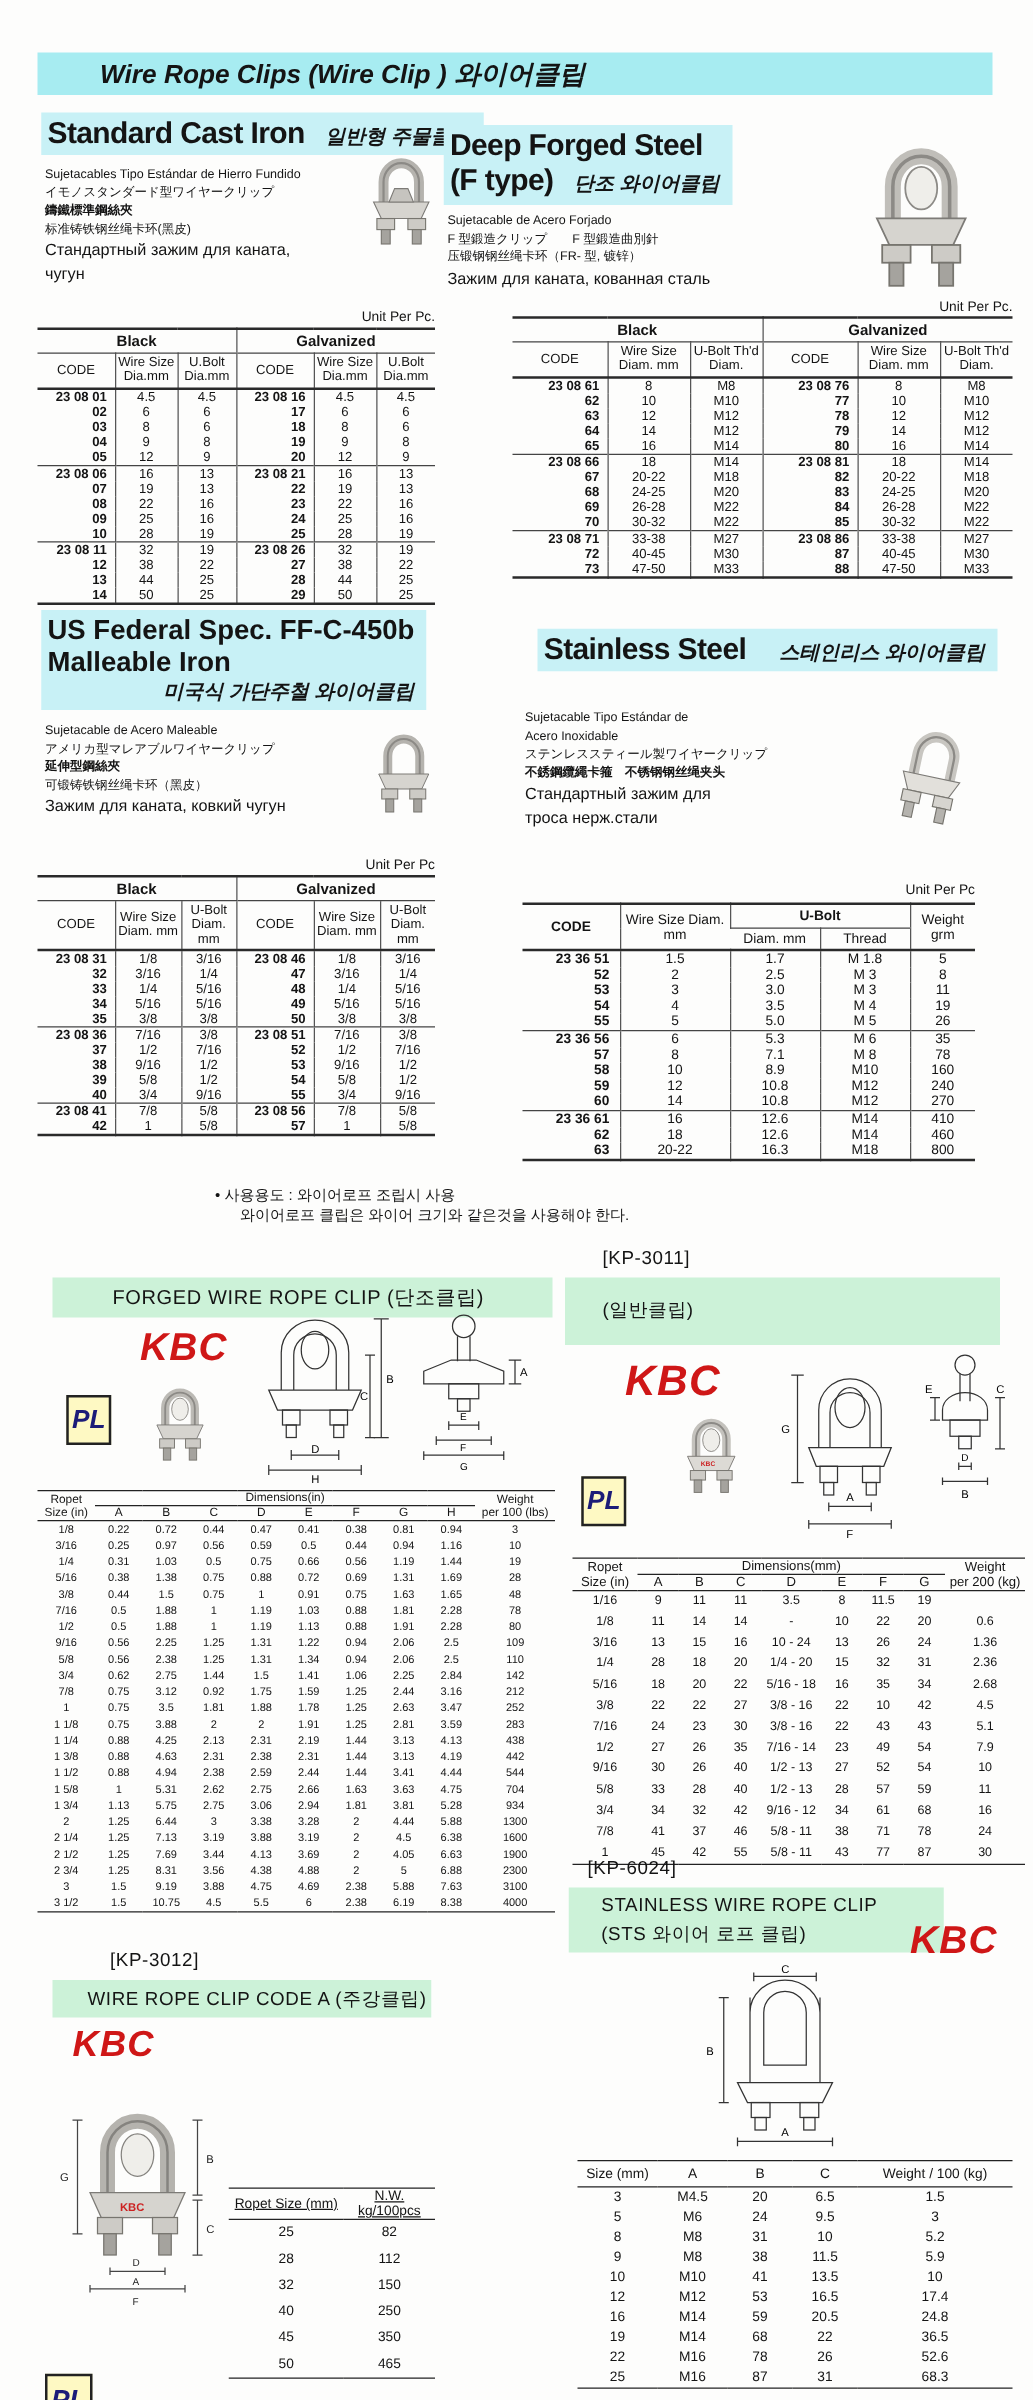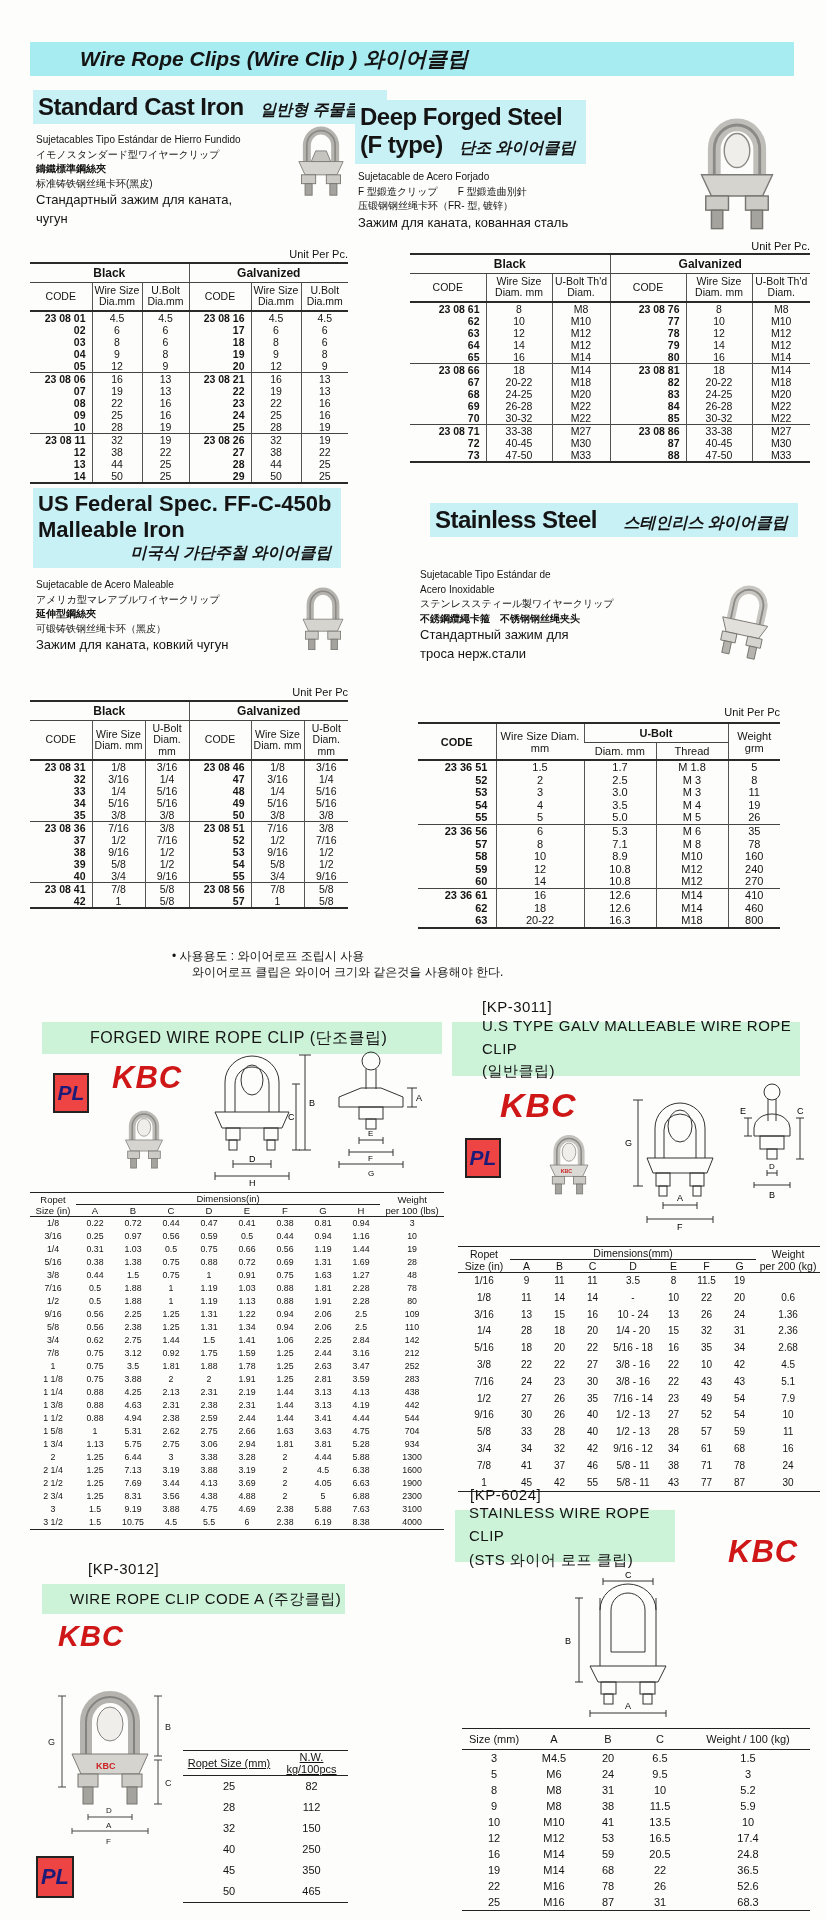--- a/index.html
+++ b/index.html
@@ -57,22 +57,22 @@
   .kp60 th{font-size:11px;height:20px;}
   .kp12{font-size:11px;}
   .kp12 td{height:21px;line-height:21px;}
   .kp12 th{font-size:11px;height:24px;text-decoration:underline;}
   
   .kp-code{font-size:15px;letter-spacing:0.5px;}
   .g-banner{background:#ccf2d8;box-sizing:border-box;display:flex;flex-direction:column;
     justify-content:center;font-size:16px;letter-spacing:0.5px;}
   .kbc{color:#cf1717;font-weight:bold;font-style:italic;letter-spacing:1px;
     font-family:"Liberation Sans",sans-serif;}
-  .pl-box{border:2px solid #222;background:#ef4444;display:flex;align-items:center;
-    justify-content:center;font-weight:bold;font-style:italic;color:#1c1c78;}
+  .pl-box{border:2px solid #222;background:#fef9c3;display:flex;align-items:center;
+    justify-content:center;font-weight:bold;font-style:italic;color:#1c1c78;margin-top:43px;}
   .note{font-size:12px;line-height:1.35;}
   svg text{font-family:"Liberation Sans",sans-serif;}
 </style>
 </head>
 <body>
 
 <div class="abs top-banner">
   <span>Wire Rope Clips  (Wire Clip ) 와이어클립</span>
 </div>
 
@@ -847,21 +847,21 @@
       </tr>
       <tr>
         <td>3/8</td>
         <td>0.44</td>
         <td>1.5</td>
         <td>0.75</td>
         <td>1</td>
         <td>0.91</td>
         <td>0.75</td>
         <td>1.63</td>
-        <td>1.27</td>
+        <td>1.65</td>
         <td>48</td>
       </tr>
       <tr>
         <td>7/16</td>
         <td>0.5</td>
         <td>1.88</td>
         <td>1</td>
         <td>1.19</td>
         <td>1.03</td>
         <td>0.88</td>
@@ -1083,21 +1083,20 @@
         <td>2.38</td>
         <td>6.19</td>
         <td>8.38</td>
         <td>4000</td>
       </tr>
     </tbody>
 </table>
 
 <div class="abs kp-code" style="left:482px;top:998px;">[KP-3011]</div>
 <div class="abs g-banner" style="left:452px;top:1022px;width:348px;height:54px;padding-left:30px;font-size:15px;line-height:1.5;">
-  <div>U.S TYPE GALV MALLEABLE WIRE ROPE CLIP</div>
   <div>(일반클립)</div>
 </div>
 <div class="abs kbc" style="left:500px;top:1086px;font-size:34px;">KBC</div>
 <div class="abs pl-box" style="left:465px;top:1138px;width:32px;height:36px;font-size:21px;">
   <span>PL</span>
 </div>
 <svg class="abs" style="left:540px;top:1124px;" width="58" height="76" viewBox="0 0 70 100">
   <path d="M19 58 V36 a16 17 0 0 1 32 0 V58" fill="none" stroke="#c4c2bd" stroke-width="9"></path>
   <path d="M19 58 V36 a16 17 0 0 1 32 0 V58" fill="none" stroke="#8c8a86" stroke-width="2"></path>
   <ellipse cx="35" cy="37" rx="9" ry="12" fill="#efeeea" stroke="#8c8a86"></ellipse>
@@ -1318,21 +1317,21 @@
         <td>5/8 - 11</td>
         <td>43</td>
         <td>77</td>
         <td>87</td>
         <td>30</td>
       </tr>
     </tbody>
 </table>
 
 <div class="abs kp-code" style="left:470px;top:1486px;">[KP-6024]</div>
-<div class="abs g-banner" style="left:455px;top:1510px;width:220px;height:52px;padding-left:14px;font-size:15px;line-height:1.55;">
+<div class="abs g-banner" style="left:455px;top:1510px;width:300px;height:52px;padding-left:26px;font-size:15px;line-height:1.55;">
   <div>STAINLESS WIRE ROPE CLIP</div>
   <div>(STS 와이어 로프 클립)</div>
 </div>
 <div class="abs kbc" style="left:728px;top:1534px;font-size:31px;">KBC</div>
 <svg class="abs" style="left:545px;top:1570px;" width="165" height="150" viewBox="0 0 165 150">
   <g stroke="#333" fill="none" stroke-width="1">
     <path d="M58 8 v7 M108 8 v7 M58 11 h50"></path>
     <path d="M55 28 V96 M111 28 V96 M55 40 a28 26 0 0 1 56 0"></path>
     <path d="M66 40 a17 17 0 0 1 34 0 V82 h-34 z"></path>
     <path d="M45 96 h76 l-8 16 h-60 z"></path>

